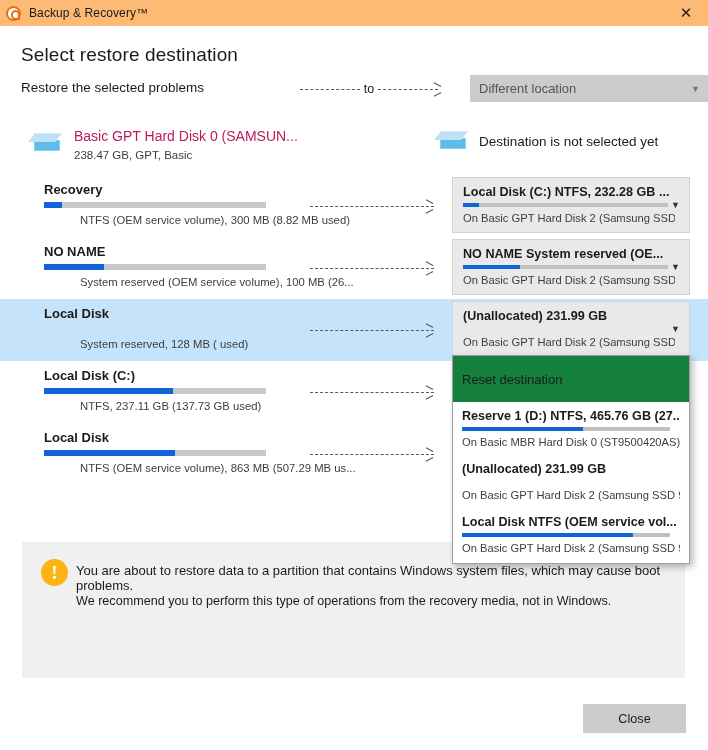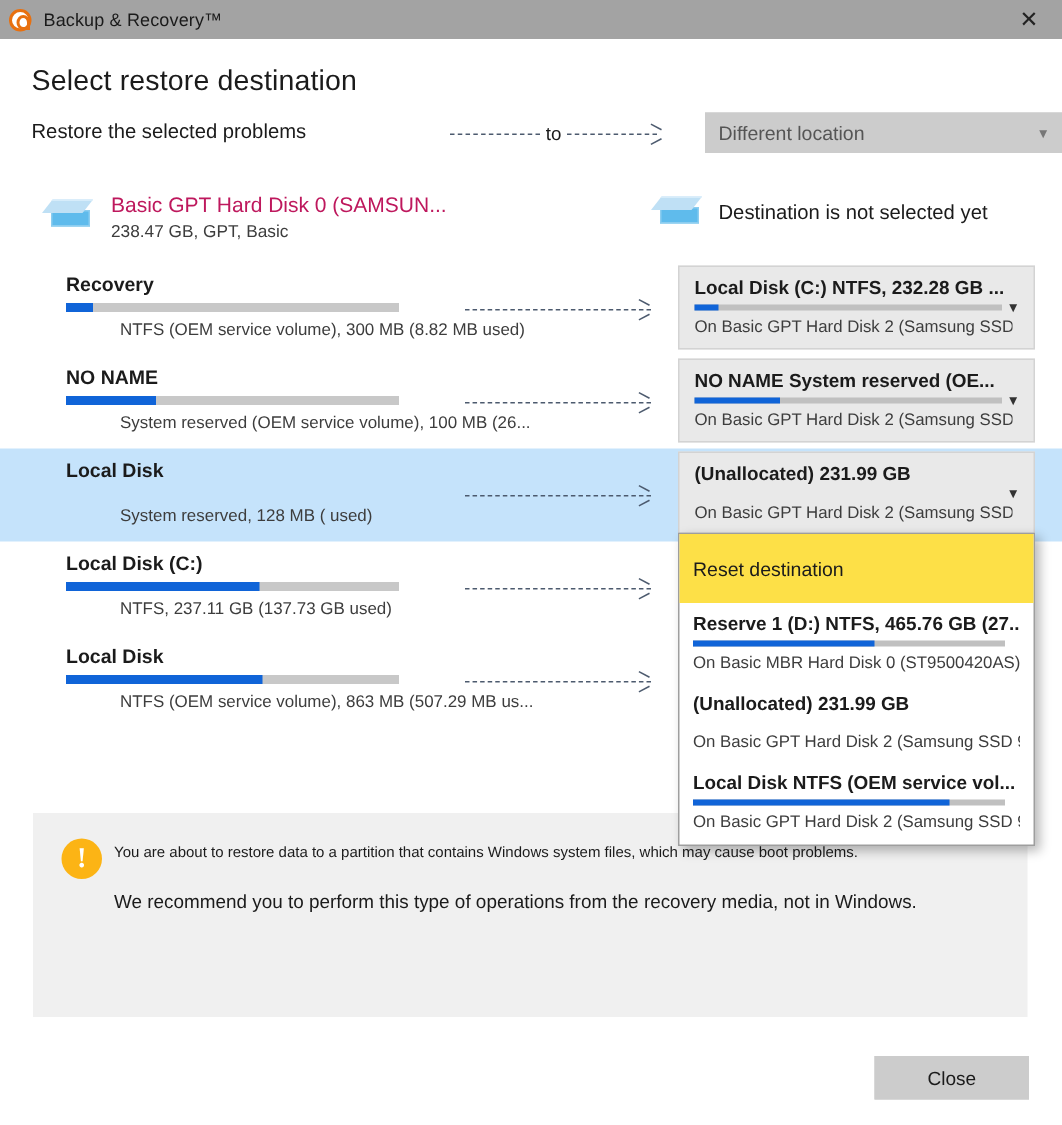--- a/index.html
+++ b/index.html
@@ -17,21 +17,21 @@
     overflow: hidden;
     -webkit-font-smoothing: antialiased;
   }
 
   
   .titlebar {
     position: absolute;
     top: 0; left: 0;
     width: 708px;
     height: 26px;
-    background: #a3a3a3;
+    background: #fdba74;
     display: flex;
     align-items: center;
   }
   .app-icon {
     width: 15px; height: 15px;
     margin-left: 6px;
     border-radius: 50%;
     border: 2px solid #e8700f;
     position: relative;
     background: #ffffff;
@@ -278,21 +278,21 @@
     position: absolute;
     left: 452px; top: 355px;
     width: 238px;
     background: #ffffff;
     border: 1px solid #9e9e9e;
     box-shadow: 3px 3px 7px rgba(0,0,0,0.28);
     z-index: 40;
     padding-bottom: 2px;
   }
   .dd-reset {
-    background: #fde047;
+    background: #15803d;
     height: 46px;
     display: flex;
     align-items: center;
     padding-left: 9px;
     font-size: 13px;
     color: #1b1b1b;
   }
   .dd-item {
     padding: 7px 9px 8px 9px;
     height: 53px;
@@ -337,21 +337,21 @@
     font-weight: bold;
     display: flex;
     align-items: center;
     justify-content: center;
     line-height: 1;
     font-family: "Liberation Serif", serif;
   }
   .warn-line1 {
     position: absolute;
     left: 54px; top: 21px;
-    font-size: 10px;
+    font-size: 13px;
     color: #1b1b1b;
   }
   .warn-line2 {
     position: absolute;
     left: 54px; top: 52px;
     font-size: 12.6px;
     color: #1b1b1b;
   }
 
   

